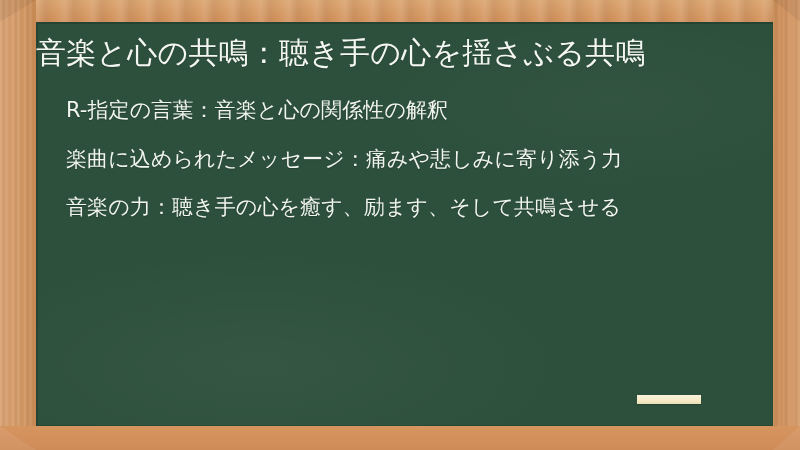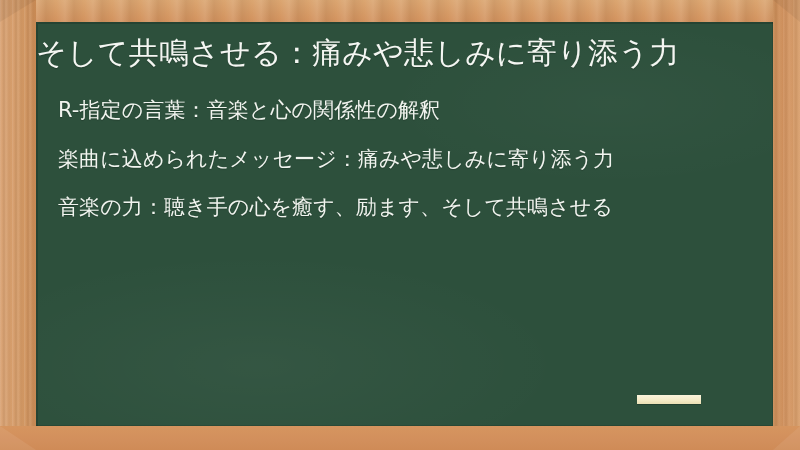--- a/index.html
+++ b/index.html
@@ -170,21 +170,21 @@
     padding: 0;
     list-style: none;
   }
 
   .topic-item {
     color: #f1f4ef;
     font-size: 21px;
     line-height: 1.46;
     font-weight: 400;
     margin: 0 0 18px 0;
-    padding: 0 48px 0 22px;
+    padding: 0 48px 0 30px;
     letter-spacing: 0.1px;
     text-shadow: 0 1px 1px rgba(0,0,0,0.20);
   }
   .topic-item:last-child { margin-bottom: 16px; }
 
   
   .eraser {
     position: absolute;
     left: 637px;
     top: 395px;
@@ -206,21 +206,21 @@
   <div class="rail-bottom"></div>
 
   <div class="miter miter-tl"></div>
   <div class="miter miter-tr"></div>
   <div class="miter miter-bl"></div>
   <div class="miter miter-br"></div>
 
   <div class="board">
     <div class="board-inner">
 
-      <h1 class="title">そして共鳴させる：痛みや悲しみに寄り添う力</h1>
+      <h1 class="title">音楽と心の共鳴：聴き手の心を揺さぶる共鳴</h1>
 
       <ul class="topic-list">
         <li class="topic-item">R-指定の言葉：音楽と心の関係性の解釈</li>
         <li class="topic-item">楽曲に込められたメッセージ：痛みや悲しみに寄り添う力</li>
         <li class="topic-item">音楽の力：聴き手の心を癒す、励ます、そして共鳴させる</li>
       </ul>
 
     </div>
   </div>
 

